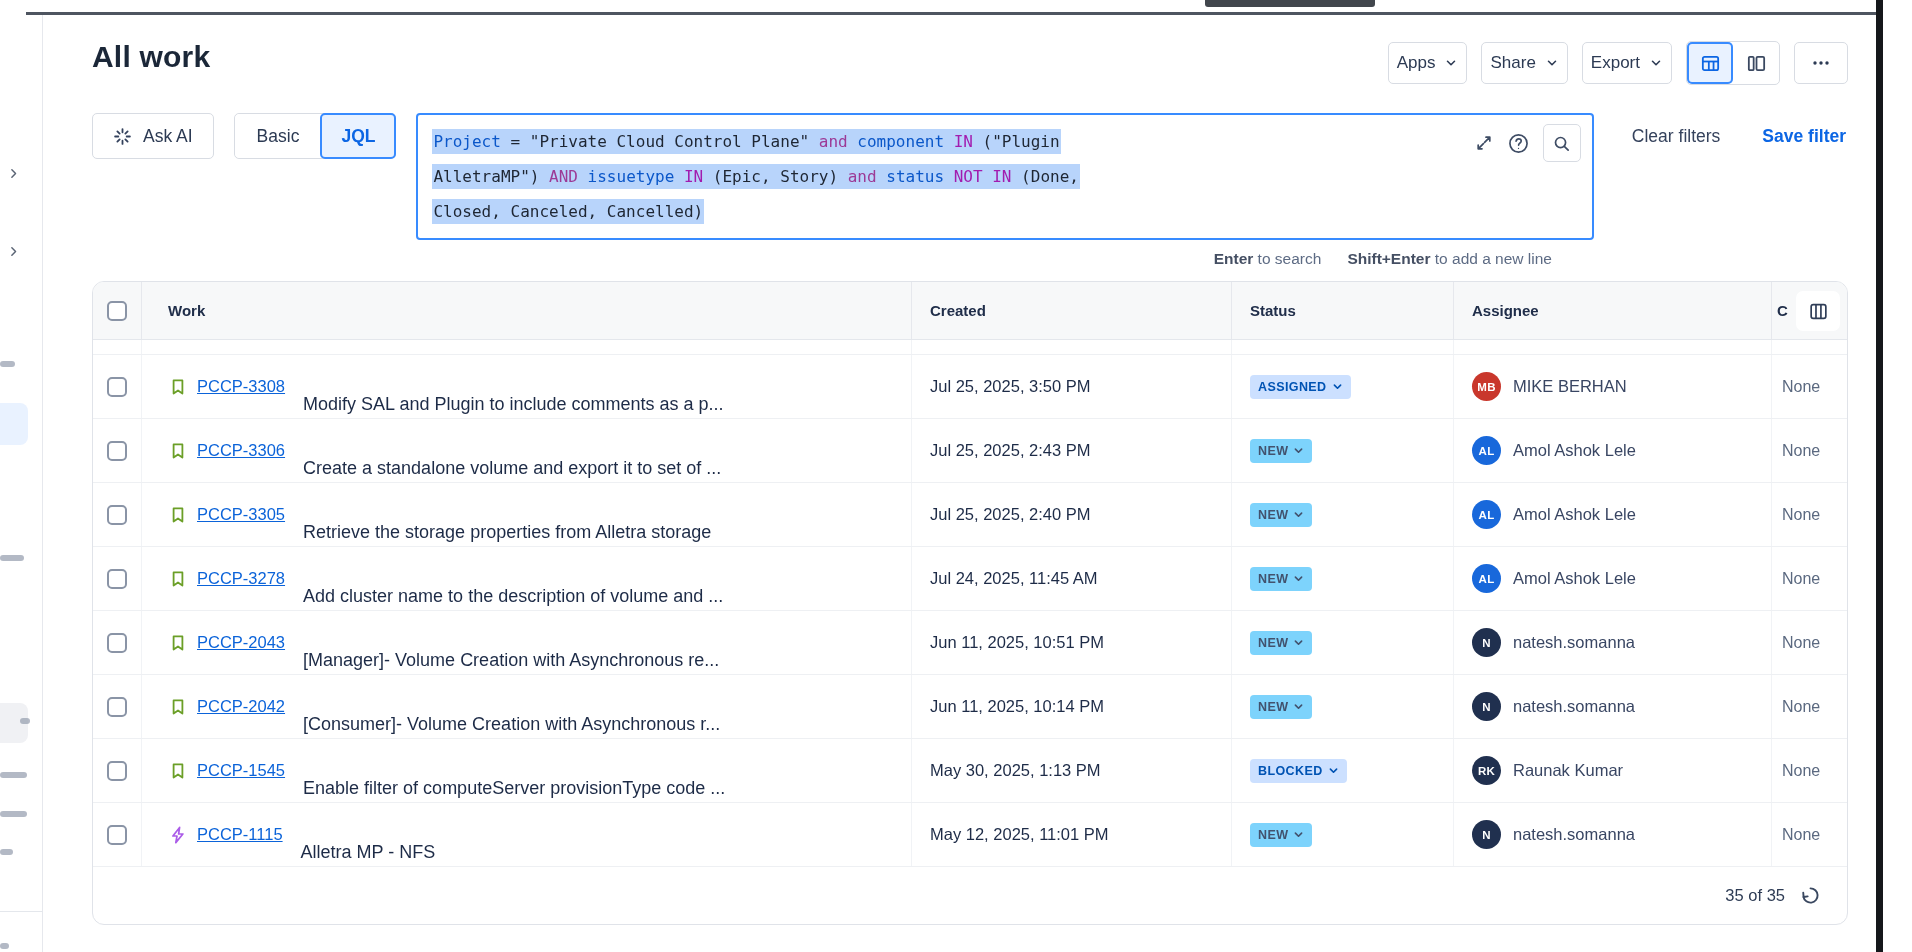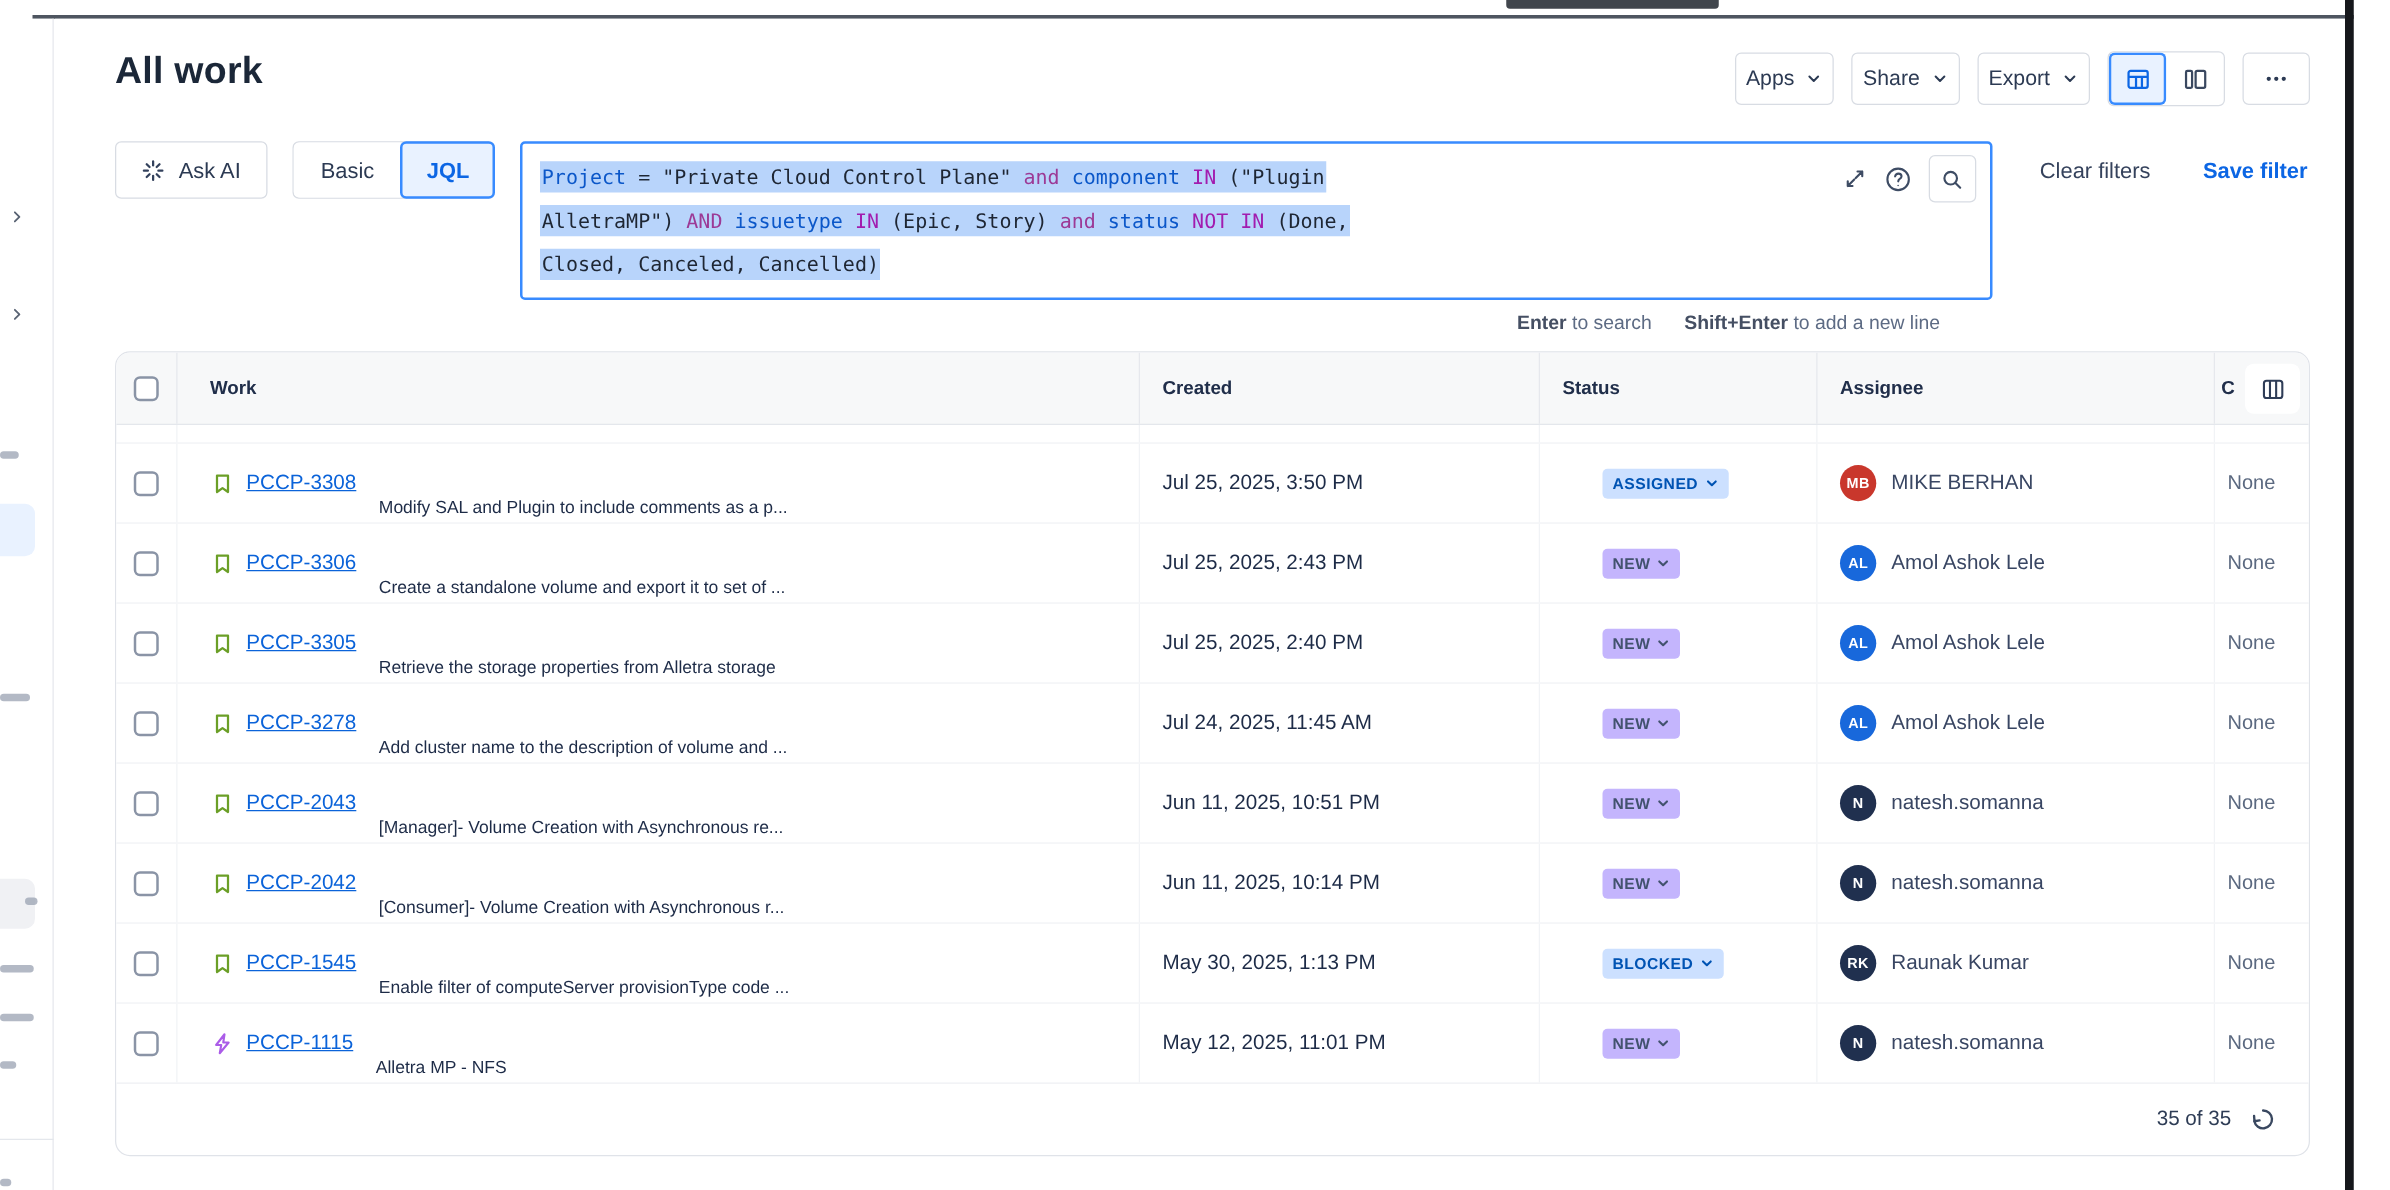--- a/index.html
+++ b/index.html
@@ -80,26 +80,26 @@
   .t-partial .cell{border-left:1px solid #F1F3F6;height:100%;}
   .t-partial .cell:first-child{border-left:none;}
   .t-row{height:64px;border-bottom:1px solid #EEF0F3;align-items:center;background:#fff;}
   .t-row .cell{height:100%;display:flex;align-items:center;border-left:1px solid #F1F3F6;overflow:hidden;}
   .t-row .cell:first-child{border-left:none;}
   .cell-select{justify-content:center;}
   .checkbox{width:20px;height:20px;border:2px solid #8A94A6;border-radius:5px;background:#fff;cursor:pointer;flex:0 0 auto;}
   .cell-work{padding:0 14px 0 26px;gap:9px;white-space:nowrap;}
   .type-icon{flex:0 0 auto;display:flex;}
   .issue-key{color:#0B63D9;text-decoration:underline;font-size:16.5px;cursor:pointer;}
-  .issue-summary{color:#1D2B47;font-size:14px;margin-left:9px;margin-top:36px;}
+  .issue-summary{color:#1D2B47;font-size:18px;margin-left:9px;margin-top:36px;}
   .cell-created{padding-left:18px;font-size:16.5px;color:#1D2B47;}
   .cell-status{padding-left:18px;}
   .badge{display:inline-flex;align-items:center;gap:5px;padding:5px 8px;border-radius:4px;
-    font-size:12.5px;font-weight:bold;letter-spacing:.4px;cursor:pointer;margin-left:32px;}
-  .badge.gray{background:#c4b5fd;color:#42526E;}
+    font-size:12.5px;font-weight:bold;letter-spacing:.4px;cursor:pointer;}
+  .badge.gray{background:#7dd3fc;color:#42526E;}
   .badge.blue{background:#CCE0FF;color:#0053B3;}
   .cell-assignee{padding-left:18px;gap:12px;}
   .avatar{width:29px;height:29px;border-radius:50%;color:#fff;font-size:11.5px;font-weight:bold;
     display:flex;align-items:center;justify-content:center;letter-spacing:.3px;flex:0 0 auto;}
   .assignee-name{font-size:16.5px;color:#394663;}
   .cell-c{padding-left:10px;font-size:16px;color:#5B6980;}
   .t-foot{height:57px;display:flex;justify-content:flex-end;align-items:center;gap:15px;
     padding-right:26px;font-size:16.5px;color:#2E3C55;}
   .refresh{display:flex;color:#3A4860;cursor:pointer;}
 </style>

